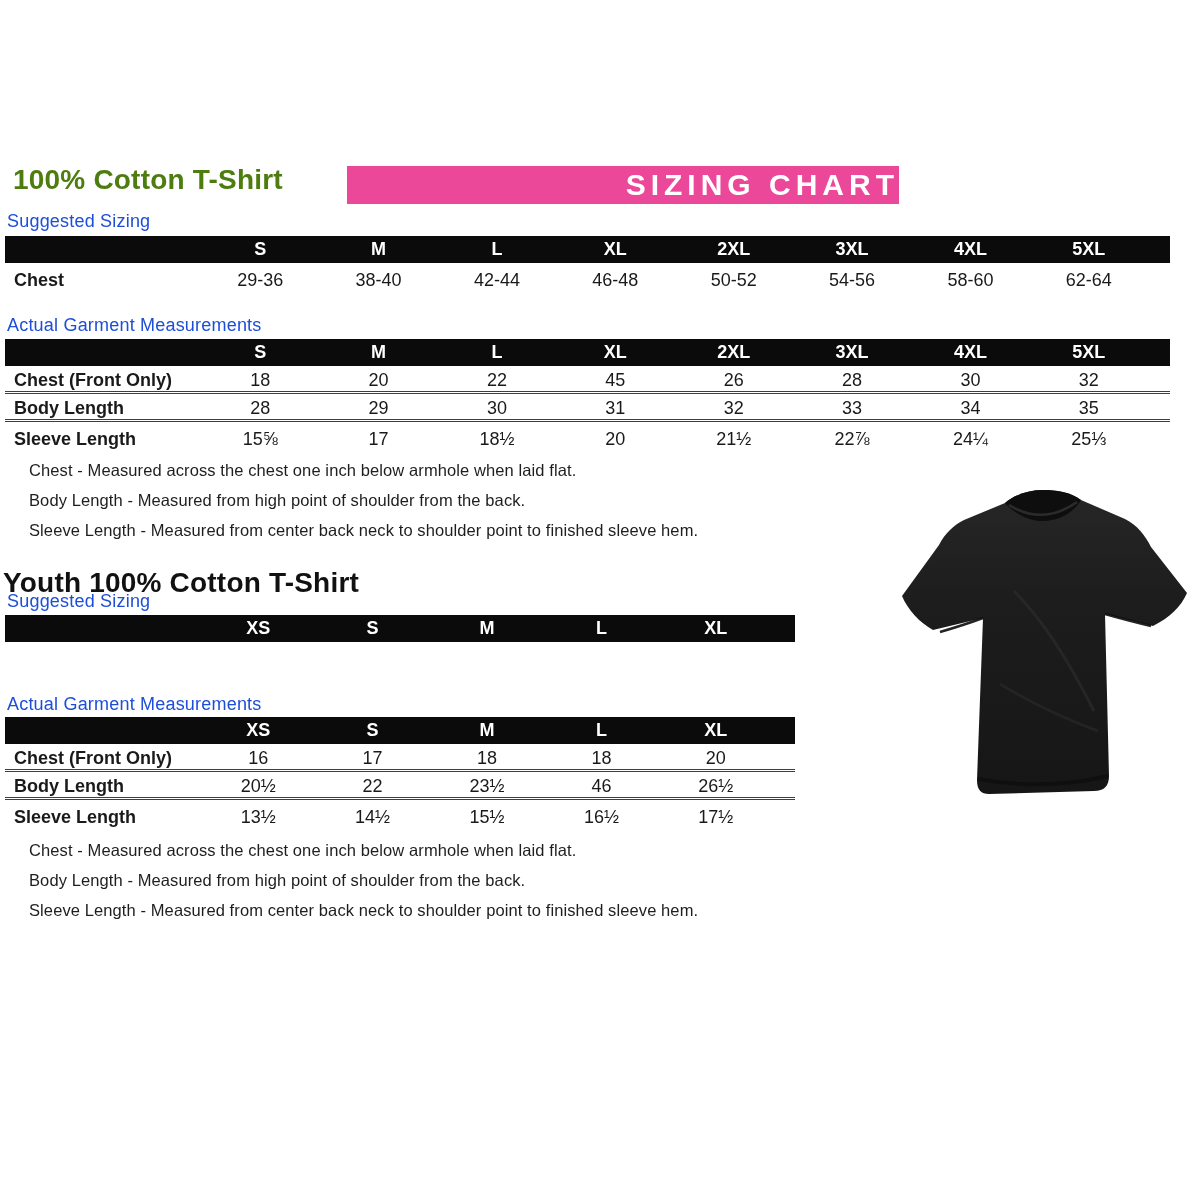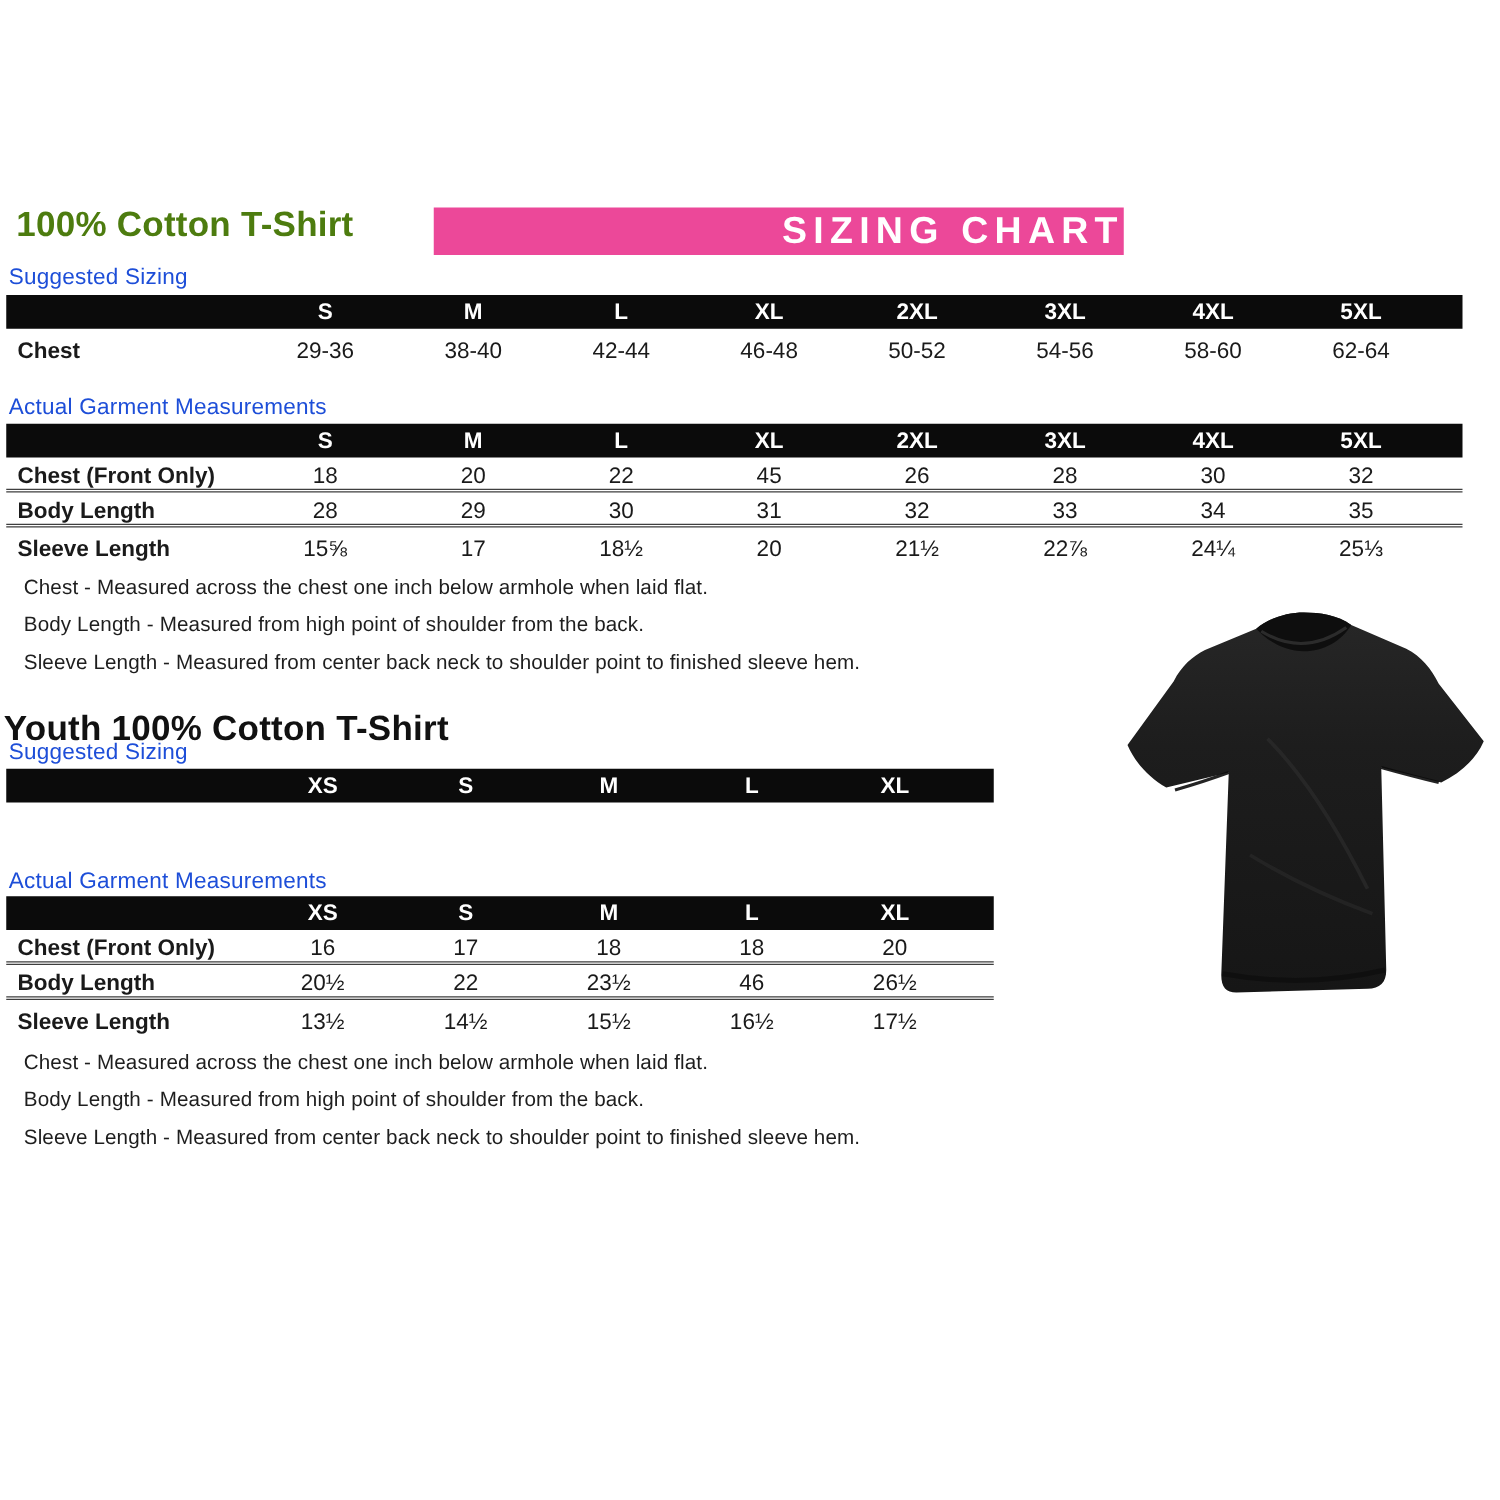--- a/index.html
+++ b/index.html
@@ -33,21 +33,21 @@
     padding-right:22px;box-sizing:content-box;color:#1a1a1a;
   }
   .size-table .trow:last-child{border-bottom:none;height:28px;}
   .size-table .label-cell{
     width:196px;flex:0 0 196px;padding-left:9px;box-sizing:border-box;
     font-weight:bold;white-space:nowrap;
   }
   .size-table .label-cell span{font-weight:bold;}
   .size-table .hcell,.size-table .vcell{flex:1;text-align:center;white-space:nowrap;}
   .notes{position:absolute;font-size:16.5px;color:#1e1e1e;}
-  .notes .note{margin:0 0 11px 6px;white-space:nowrap;letter-spacing:.1px;}
+  .notes .note{margin:0 0 11px 16px;white-space:nowrap;letter-spacing:.1px;}
   .tshirt-wrap{position:absolute;left:892px;top:479px;width:306px;height:330px;}
 </style>
 </head>
 <body>
 
 <div class="canvas">
 
   <div class="title">100% Cotton T-Shirt</div>
 
   <div class="banner">

